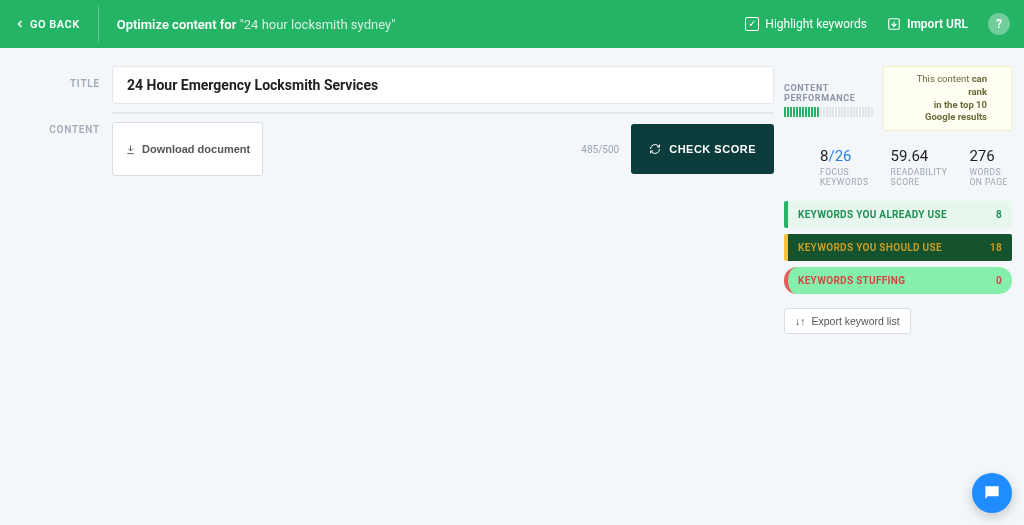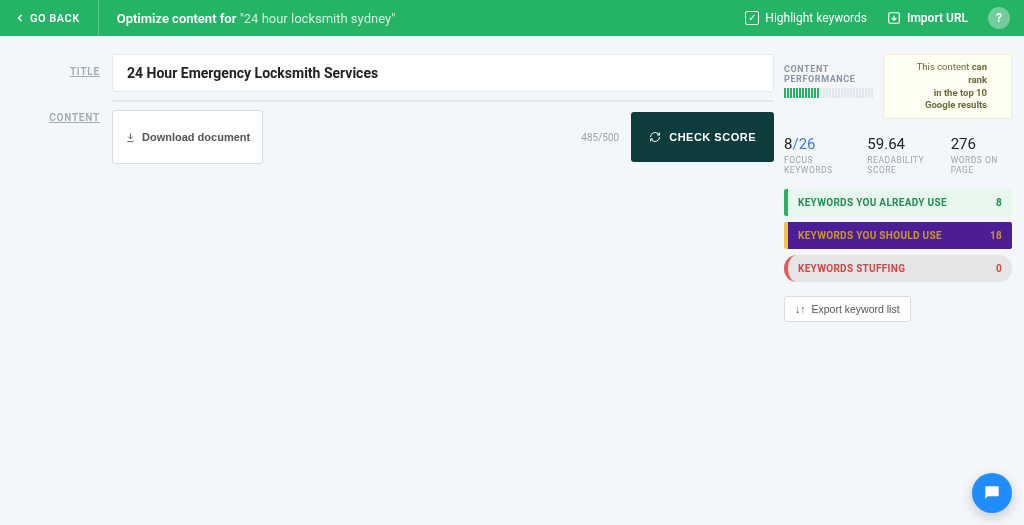--- a/index.html
+++ b/index.html
@@ -1,62 +1,62 @@
 <!DOCTYPE html>
 <html><head>
 <meta charset="utf-8">
 <style>
   * { box-sizing: border-box; margin: 0; padding: 0; }
   body { font-family: -apple-system, BlinkMacSystemFont, "Segoe UI", Roboto, Arial, sans-serif; background: #f4f7fa; font-size: 13px; color: #333; }
-  .topbar { background: #25b365; height: 36px; display: flex; align-items: center; padding: 0 14px; color: #fff; }
+  .topbar { background: #25b365; height: 48px; display: flex; align-items: center; padding: 0 14px; color: #fff; }
   .go-back { display: flex; align-items: center; font-size: 11px; font-weight: 600; letter-spacing: .5px; cursor:pointer;}
   .go-back svg{margin-right:4px;}
   .divider-v { width:1px; height:36px; background: rgba(255,255,255,.25); margin: 0 18px;}
   .title-lite { font-size:13px; font-weight:600;}
   .title-lite .q { color: rgba(255,255,255,.8); font-weight:400;}
   .topbar-right { margin-left:auto; display:flex; align-items:center; gap:20px;}
   .hl-kw { display:flex; align-items:center; font-size:12px; cursor:pointer;}
   .chk { width:14px; height:14px; border:1.5px solid #fff; border-radius:2px; margin-right:6px; display:flex; align-items:center; justify-content:center;}
   .chk::after{content:"✓"; font-size:10px; line-height:10px;}
   .import-url { display:flex; align-items:center; font-size:12px; font-weight:600; cursor:pointer;}
   .import-url svg{margin-right:6px;}
   .help-circ { width:22px; height:22px; border-radius:50%; background:rgba(255,255,255,.35); display:flex; align-items:center; justify-content:center; font-size:12px; font-weight:700; cursor:pointer;}
   .layout { display:flex; padding: 18px 12px 0 8px; gap:10px;}
   .left { flex:1; display:flex; flex-direction:column;}
   .row { display:flex; align-items:flex-start; margin-bottom:8px;}
-  .row-label { width:104px; text-align:right; font-size:10px; letter-spacing:.8px; color:#a0acb8; font-weight:600; padding-top:12px; padding-right:12px;text-decoration:underline;}
+  .row-label { width:104px; text-align:right; font-size:10px; letter-spacing:.8px; color:#a0acb8; font-weight:600; padding-top:12px; padding-right:12px;}
   .title-input { flex:1; background:#fff; border:1px solid #e3e8ee; border-radius:3px; padding:10px 14px; font-size:14px; font-weight:700; color:#222;}
   .editor-wrap { flex:1; display:flex; flex-direction:column;}
   .editor { flex:1; background:#fff; border:1px solid #e3e8ee; border-radius:3px; position:relative; overflow:hidden;}
   .editor-scroll { position:absolute; inset:0; overflow-y:scroll; padding:8px 18px 12px 18px; font-size:12.5px; line-height:1.8; color:#444;}
   .editor-scroll::-webkit-scrollbar{width:10px;}
   .editor-scroll::-webkit-scrollbar-thumb{background:#c7ced6; border-radius:5px;}
   .below-editor { display:flex; align-items:center; margin-top:8px; padding-left:0;}
   .dl-btn { background:#fff; border:1px solid #d7dde4; border-radius:3px; padding:20px 12px; font-size:11px; font-weight:600; color:#555; display:flex; align-items:center; gap:6px; cursor:pointer;}
   .counter { margin-left:auto; font-size:10px; color:#9aa5b1; margin-right:12px;}
   .check-btn { background:#0c3c3c; color:#fff; border:none; border-radius:3px; padding:19px 18px; font-size:11px; font-weight:700; letter-spacing:.5px; display:flex; align-items:center; gap:8px; cursor:pointer;}
   .right { width:228px; display:flex; flex-direction:column;}
   .score-row { display:flex; align-items:flex-start; gap:10px;}
   .score-num { font-size:32px; font-weight:800; color:#222; line-height:1;}
   .score-i { width:14px;height:14px;border:1px solid #b8c1cb; border-radius:50%; display:inline-flex; align-items:center; justify-content:center; font-size:9px; color:#9aa5b1; margin-left:4px; vertical-align:top; margin-top:4px;}
-  .cp-label{ font-size:9px; letter-spacing:.6px; color:#8a96a3; font-weight:700; margin-top:10px;}
+  .cp-label{ font-size:9px; letter-spacing:.6px; color:#8a96a3; font-weight:700; margin-top:17px;}
   .rank-note { background:#fffef2; border:1px solid #f1eec5; font-size:9.5px; color:#6a6a3a; padding:6px 24px; text-align:right; border-radius:2px; line-height:1.35;}
   .bars { margin-top:4px; display:flex; gap:1px;}
   .bars span{ width:2px; height:10px; background:#25b365;}
   .bars span.off{ background:#e0e6ec;}
-  .metrics { display:flex; margin-top:16px; gap:22px; padding-bottom:14px;}
+  .metrics { display:flex; margin-top:16px; gap:22px; padding-bottom:14px;margin-left:36px;}
   .metric { flex:1;}
   .metric .val { font-size:15px; font-weight:400; color:#222;}
   .metric .val .denom{color:#2f7fe0;}
   .metric .lbl { font-size:8.5px; letter-spacing:.5px; color:#9aa5b1; margin-top:2px;}
   .kw-box { border-left:4px solid; border-radius:2px; padding:8px 10px; font-size:10px; font-weight:700; letter-spacing:.3px; display:flex; justify-content:space-between; margin-bottom:6px; cursor:pointer;}
   .kw-green{ background:#e8f7ee; border-color:#25b365; color:#1f8f52;}
-  .kw-yellow{ background:#4c1d95; border-color:#f6c243; color:#c79a23;}
+  .kw-yellow{ background:#14532d; border-color:#f6c243; color:#c79a23;}
   .kw-orange{ background:#fff1e4; border-color:#f08b3a; color:#d6792b;}
-  .kw-red{ background:#e5e5e5; border-color:#e45b5b; color:#d04848;border-radius:13px;}
+  .kw-red{ background:#86efac; border-color:#e45b5b; color:#d04848;border-radius:13px;}
   .export-btn { margin-top:8px; align-self:flex-start; background:#fff; border:1px solid #d7dde4; border-radius:3px; padding:6px 10px; font-size:10.5px; color:#555; display:flex; align-items:center; gap:6px; cursor:pointer;}
   .chat-bubble { position:fixed; right:12px; bottom:12px; width:40px; height:40px; border-radius:50%; background:#1f8cff; display:flex; align-items:center; justify-content:center; box-shadow:0 4px 12px rgba(0,0,0,.2); cursor:pointer;}
   .chat-bubble svg{fill:#fff;}
   .editor-container{flex:1; min-height:0;}
 </style>
 </head>
 <body>
 
 <div class="topbar">
   <div class="go-back">

